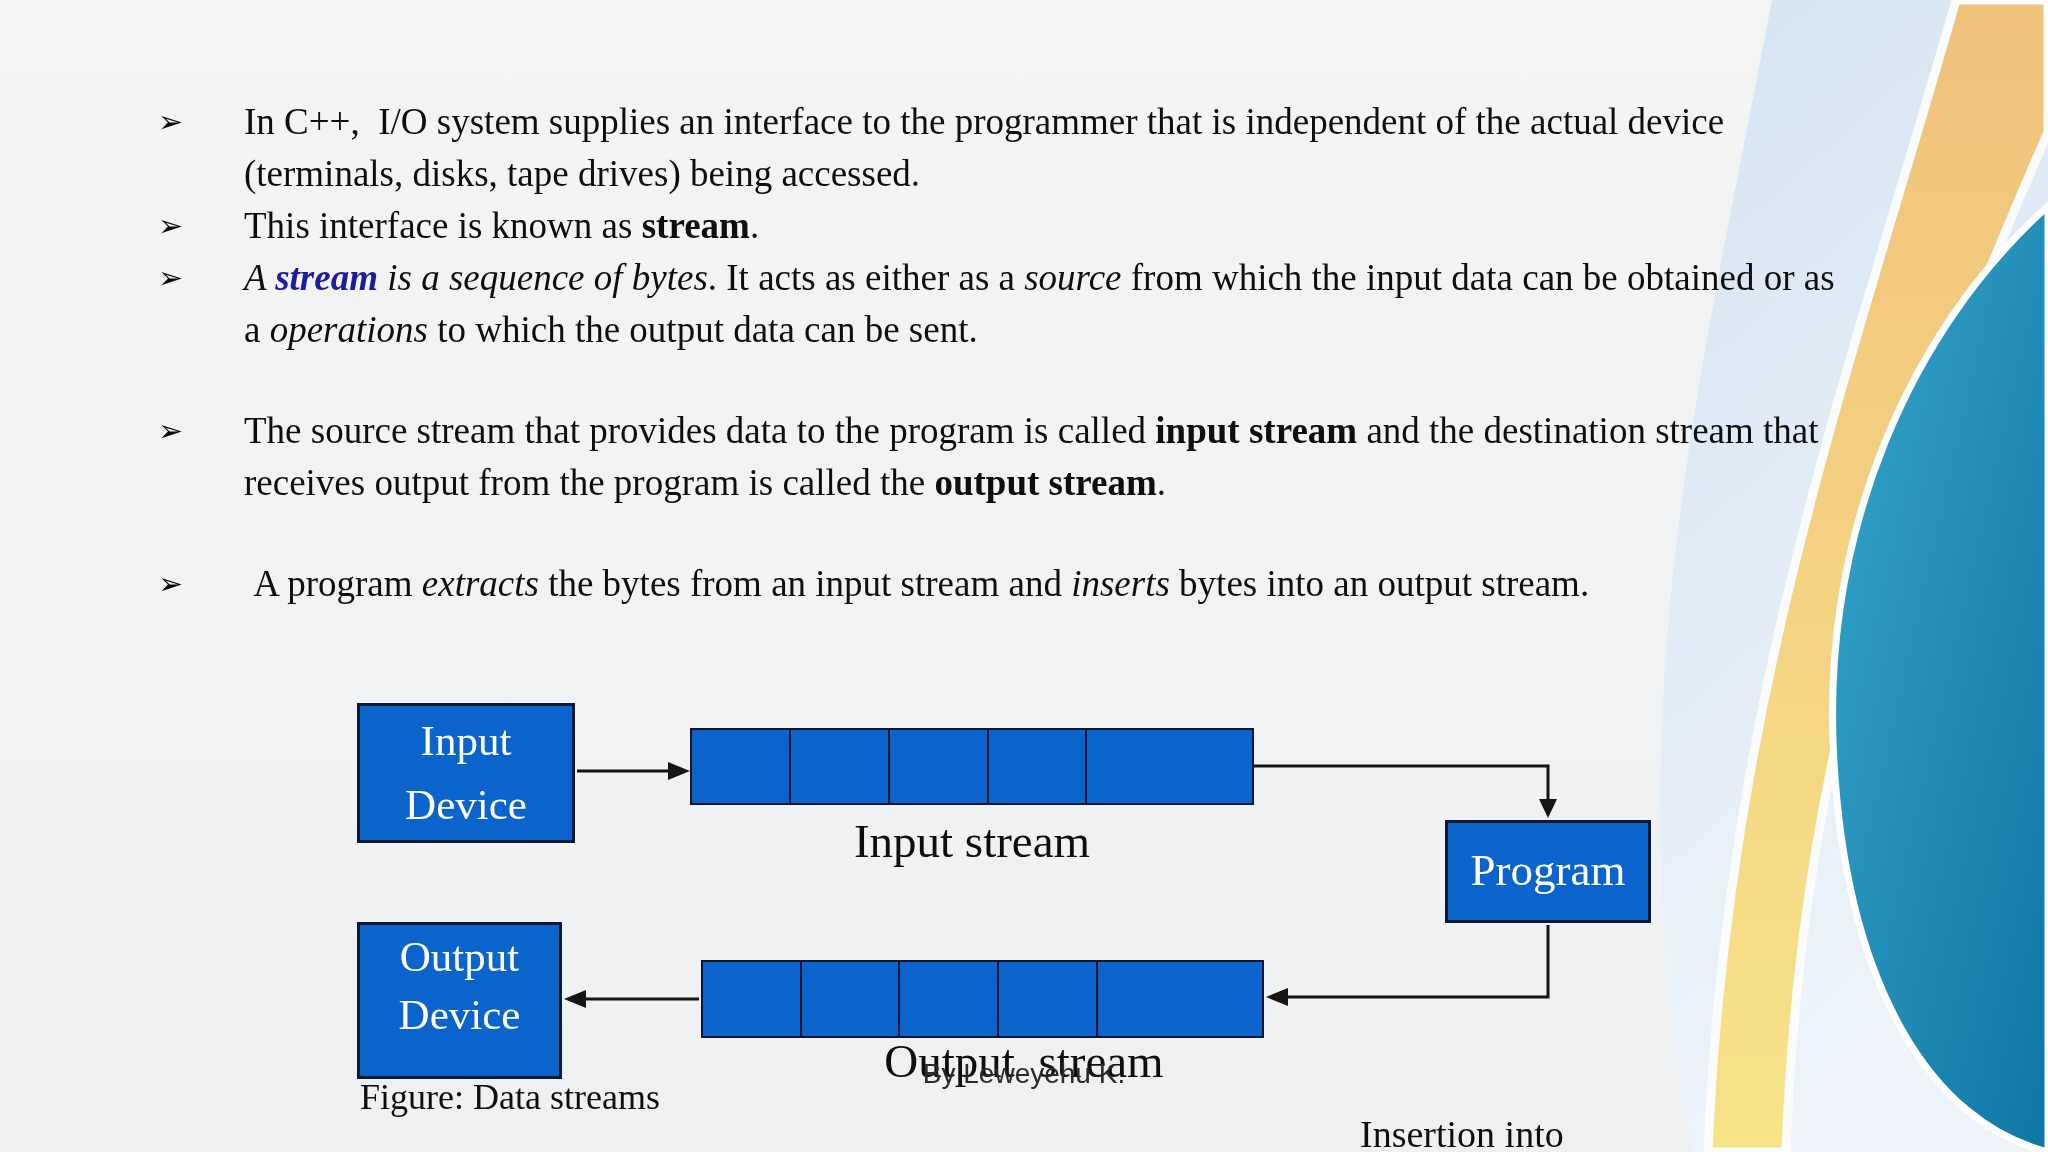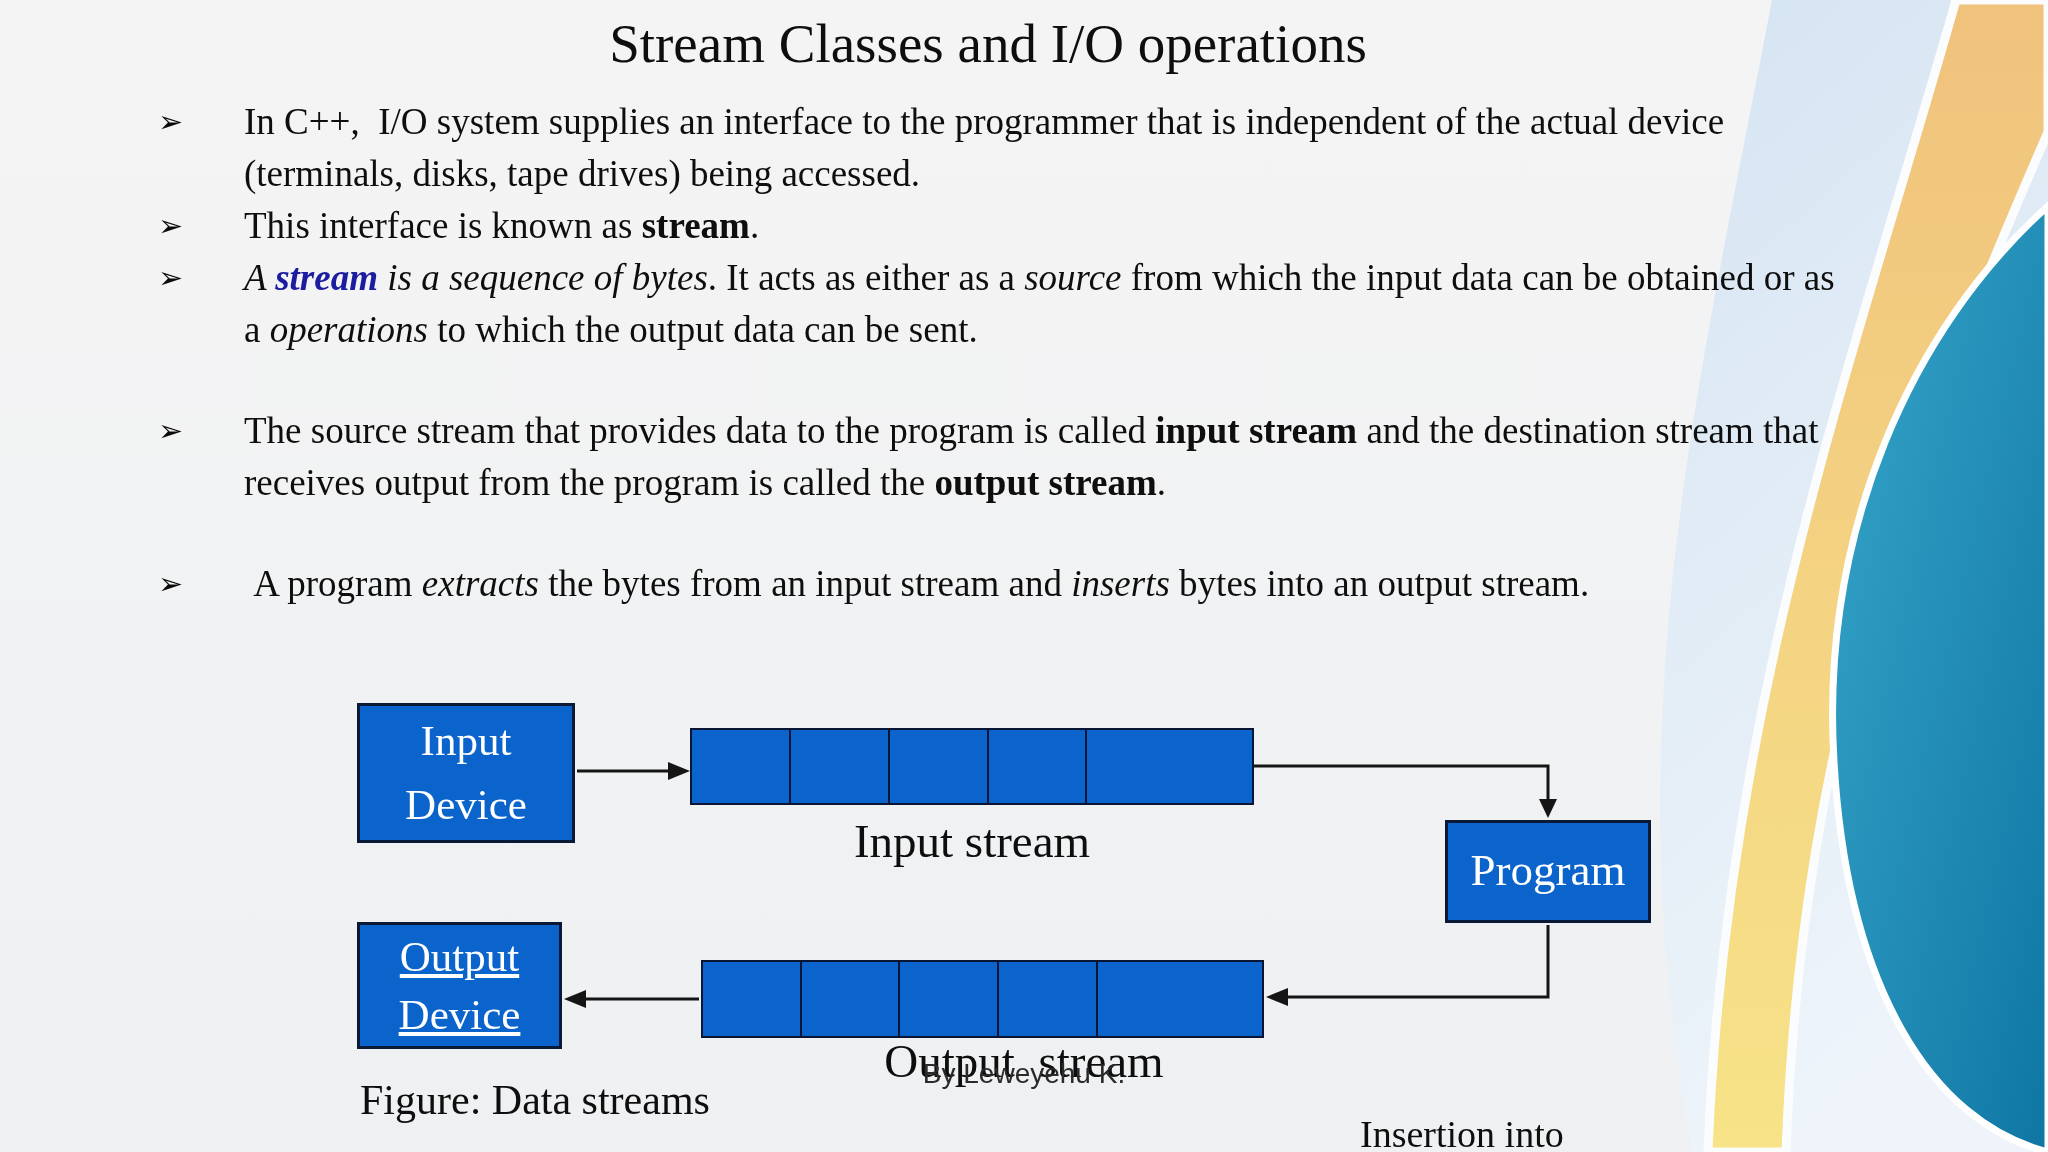--- a/index.html
+++ b/index.html
@@ -19,36 +19,36 @@
   .marker{flex:none;width:54px;font-size:30px;line-height:52px;color:#0a0a0a;}
   .btext{flex:1;max-width:1620px;font-size:37px;line-height:52px;white-space:pre-wrap;margin-left:32px;}
   .seg-b{font-weight:700;}
   .seg-i{font-style:italic;}
   .seg-bi{font-weight:700;font-style:italic;}
   .seg-blue{color:#1c1ca0;}
 
   .box{position:absolute;background:#0b64cb;border:3px solid #0a1936;box-sizing:border-box;
        text-align:center;color:#ffffff;}
   .box-input-device{left:357px;top:703px;width:218px;height:140px;font-size:43px;line-height:64px;padding-top:3px;}
-  .box-output-device{left:357px;top:922px;width:205px;height:127px;font-size:43px;line-height:58px;padding-top:3px;text-decoration:underline;}
+  .box-output-device{left:357px;top:922px;width:205px;height:157px;font-size:43px;line-height:58px;padding-top:3px;}
   .box-program{left:1445px;top:820px;width:206px;height:103px;font-size:45px;line-height:94px;font-family:Liberation Serif, serif;}
 
   .stream-row{position:absolute;display:flex;}
   .stream-input{left:690px;top:728px;width:564px;height:77px;}
   .stream-output{left:701px;top:960px;width:563px;height:78px;}
   .cell{flex:1;background:#0b64cb;border:2px solid #0a1433;border-left:none;box-sizing:border-box;}
   .cell:first-child{border-left:2px solid #0a1433;}
   .cell-wide{flex:1.7;}
 
   .dlabel{position:absolute;white-space:pre;}
   .lbl-input-stream{left:690px;top:814px;width:564px;text-align:center;font-size:47px;}
   .lbl-output-stream{left:742px;top:1034px;width:564px;text-align:center;font-size:47px;}
   .lbl-extraction{left:1440px;top:640px;width:360px;text-align:center;font-size:38px;line-height:53px;}
   .lbl-insertion{left:1360px;top:1002px;width:380px;font-size:38px;line-height:53px;}
-  .lbl-figure{left:360px;top:1076px;font-size:42px;}
+  .lbl-figure{left:360px;top:1076px;font-size:36px;}
   .watermark{left:824px;top:1058px;width:400px;text-align:center;
              font-family:"Liberation Sans","DejaVu Sans",sans-serif;font-size:28px;color:#2a2a2a;}
 </style>
 </head>
 <body>
 
 <div class="slide">
 
   <svg class="bg-svg" viewBox="0 0 2048 1152" aria-hidden="true">
     <defs>
@@ -63,21 +63,20 @@
       <linearGradient id="gT" x1="0" y1="0" x2="1" y2="1">
         <stop offset="0" stop-color="#37a6ca"></stop>
           <stop offset="1" stop-color="#0f76a4"></stop>
       </linearGradient>
     </defs>
     <path d="M1772,0 C1700,380 1612,720 1692,1152 L2048,1152 L2048,0 Z" fill="url(#gP)"></path>
     <path d="M1956,0 L2048,0 L2048,132 C1918,432 1802,720 1786,1152 L1708,1152 C1726,700 1854,360 1956,0 Z" fill="url(#gY)" stroke="#fbfcfd" stroke-width="9"></path>
     <path d="M2048,206 C1912,328 1820,530 1834,762 C1847,985 1930,1122 2048,1152 Z" fill="url(#gT)" stroke="#ffffff" stroke-width="7"></path>
   </svg>
 
-  <div class="title">Stream Classes and I/O operations</div>
 
   <div class="bullets">
     <div class="bullet">
       <span class="marker">➢</span>
       <span class="btext"><span>In C++,  I/O system supplies an interface to the programmer that is independent of the actual device (terminals, disks, tape drives) being accessed.</span></span>
     </div>
     <div class="bullet">
       <span class="marker">➢</span>
       <span class="btext"><span>This interface is known as </span><span class="seg-b">stream</span><span>.</span></span>
     </div>

